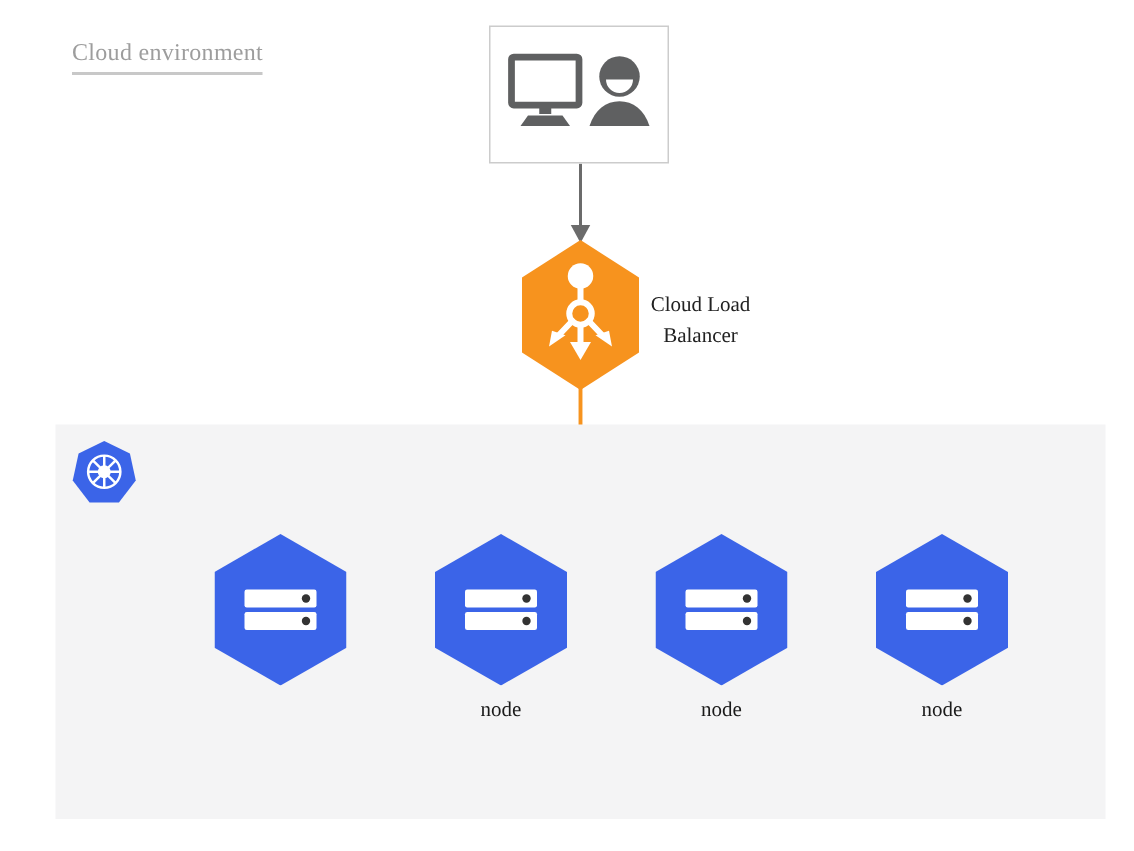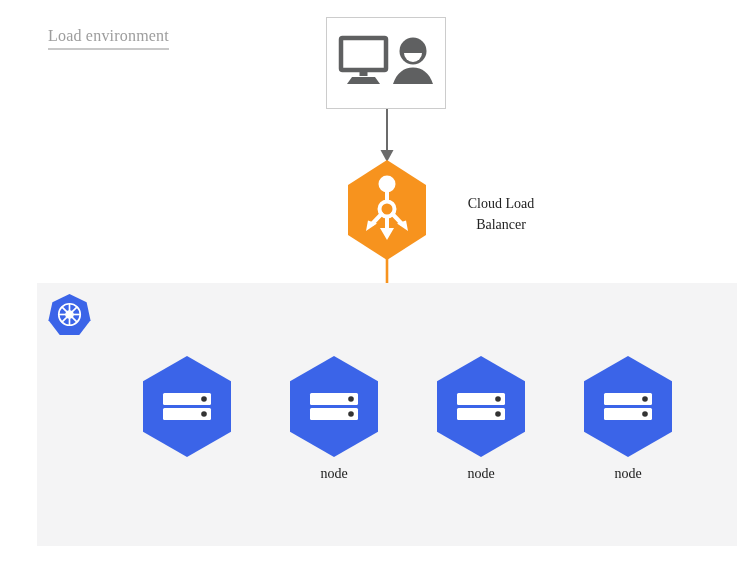--- a/index.html
+++ b/index.html
@@ -62,21 +62,21 @@
   
   #lb-node {
     position: absolute;
     left: 348px;
     top: 160px;
     width: 78px;
     height: 100px;
   }
   #lb-label {
     position: absolute;
-    left: 455px;
+    left: 421px;
     top: 193px;
     width: 92px;
     text-align: center;
     font-size: 14px;
     line-height: 21px;
     color: #222222;
     font-family: "Liberation Serif", "DejaVu Serif", serif;
   }
   
   #k8s-logo {
@@ -131,21 +131,21 @@
   </g>
   <g fill="#f7931e">
     <polygon points="334,350 325.5,334 342.5,334"></polygon>
     <polygon points="481,350 472.5,334 489.5,334"></polygon>
     <polygon points="628,350 619.5,334 636.5,334"></polygon>
   </g>
 </svg>
 
 <div id="k8s-panel"></div>
 
-<div id="cloud-env-title">Load environment</div>
+<div id="cloud-env-title">Cloud environment</div>
 
 <div id="client-box">
   <svg id="client-icon-wrap" viewBox="0 0 120 92">
 
     <rect x="14" y="20" width="45" height="32" rx="1.5" fill="none" stroke="#5f6061" stroke-width="4.5"></rect>
     <rect x="32.5" y="54" width="8" height="4" fill="#5f6061"></rect>
     <path d="M20 66 L25 59 L48 59 L53 66 Z" fill="#5f6061"></path>
 
     <circle cx="86" cy="33" r="13.5" fill="#5f6061"></circle>
     <path d="M77 35 a9 9 0 0 0 18 0 Z" fill="#ffffff"></path>

